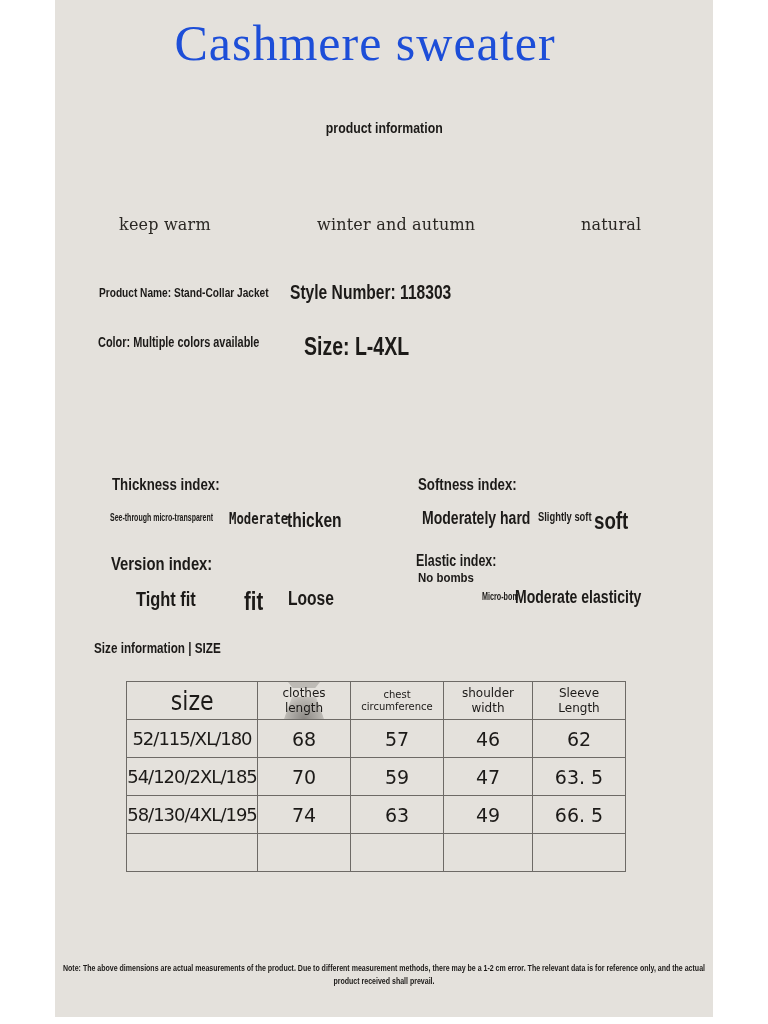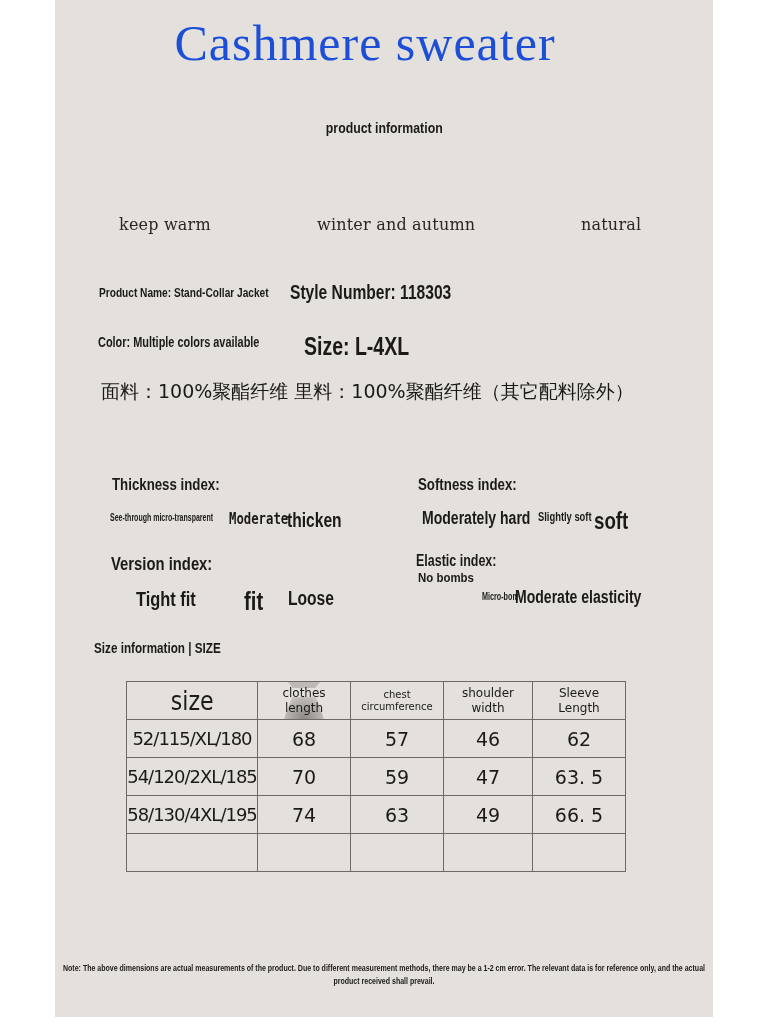--- a/index.html
+++ b/index.html
@@ -84,21 +84,20 @@
     <span class="sq">Style Number: 118303</span>
   </div>
 
   <div class="abs" style="left:43px; top:334px; font-size:14px; font-weight:bold;">
     <span class="sq">Color: Multiple colors available</span>
   </div>
   <div class="abs" style="left:249px; top:332px; font-size:25px; font-weight:bold;">
     <span class="sq">Size: L-4XL</span>
   </div>
 
-  <div class="abs cn" style="left:46px; top:379px;">面料：100%聚酯纤维  里料：100%聚酯纤维（其它配料除外）</div>
 
   <div class="abs" style="left:57px; top:475px; font-size:17px; font-weight:bold;">
     <span class="sq">Thickness index:</span>
   </div>
   <div class="abs" style="left:55px; top:512px; font-size:10px; font-weight:bold;">
     <span class="sq" style="transform:scaleX(0.7);">See-through micro-transparent</span>
   </div>
   <div class="abs" style="left:174px; top:510px; font-size:15px; font-weight:bold; font-family:'DejaVu Sans Mono', monospace;">
     <span class="sq" style="transform:scaleX(0.82);">Moderate</span>
   </div>

